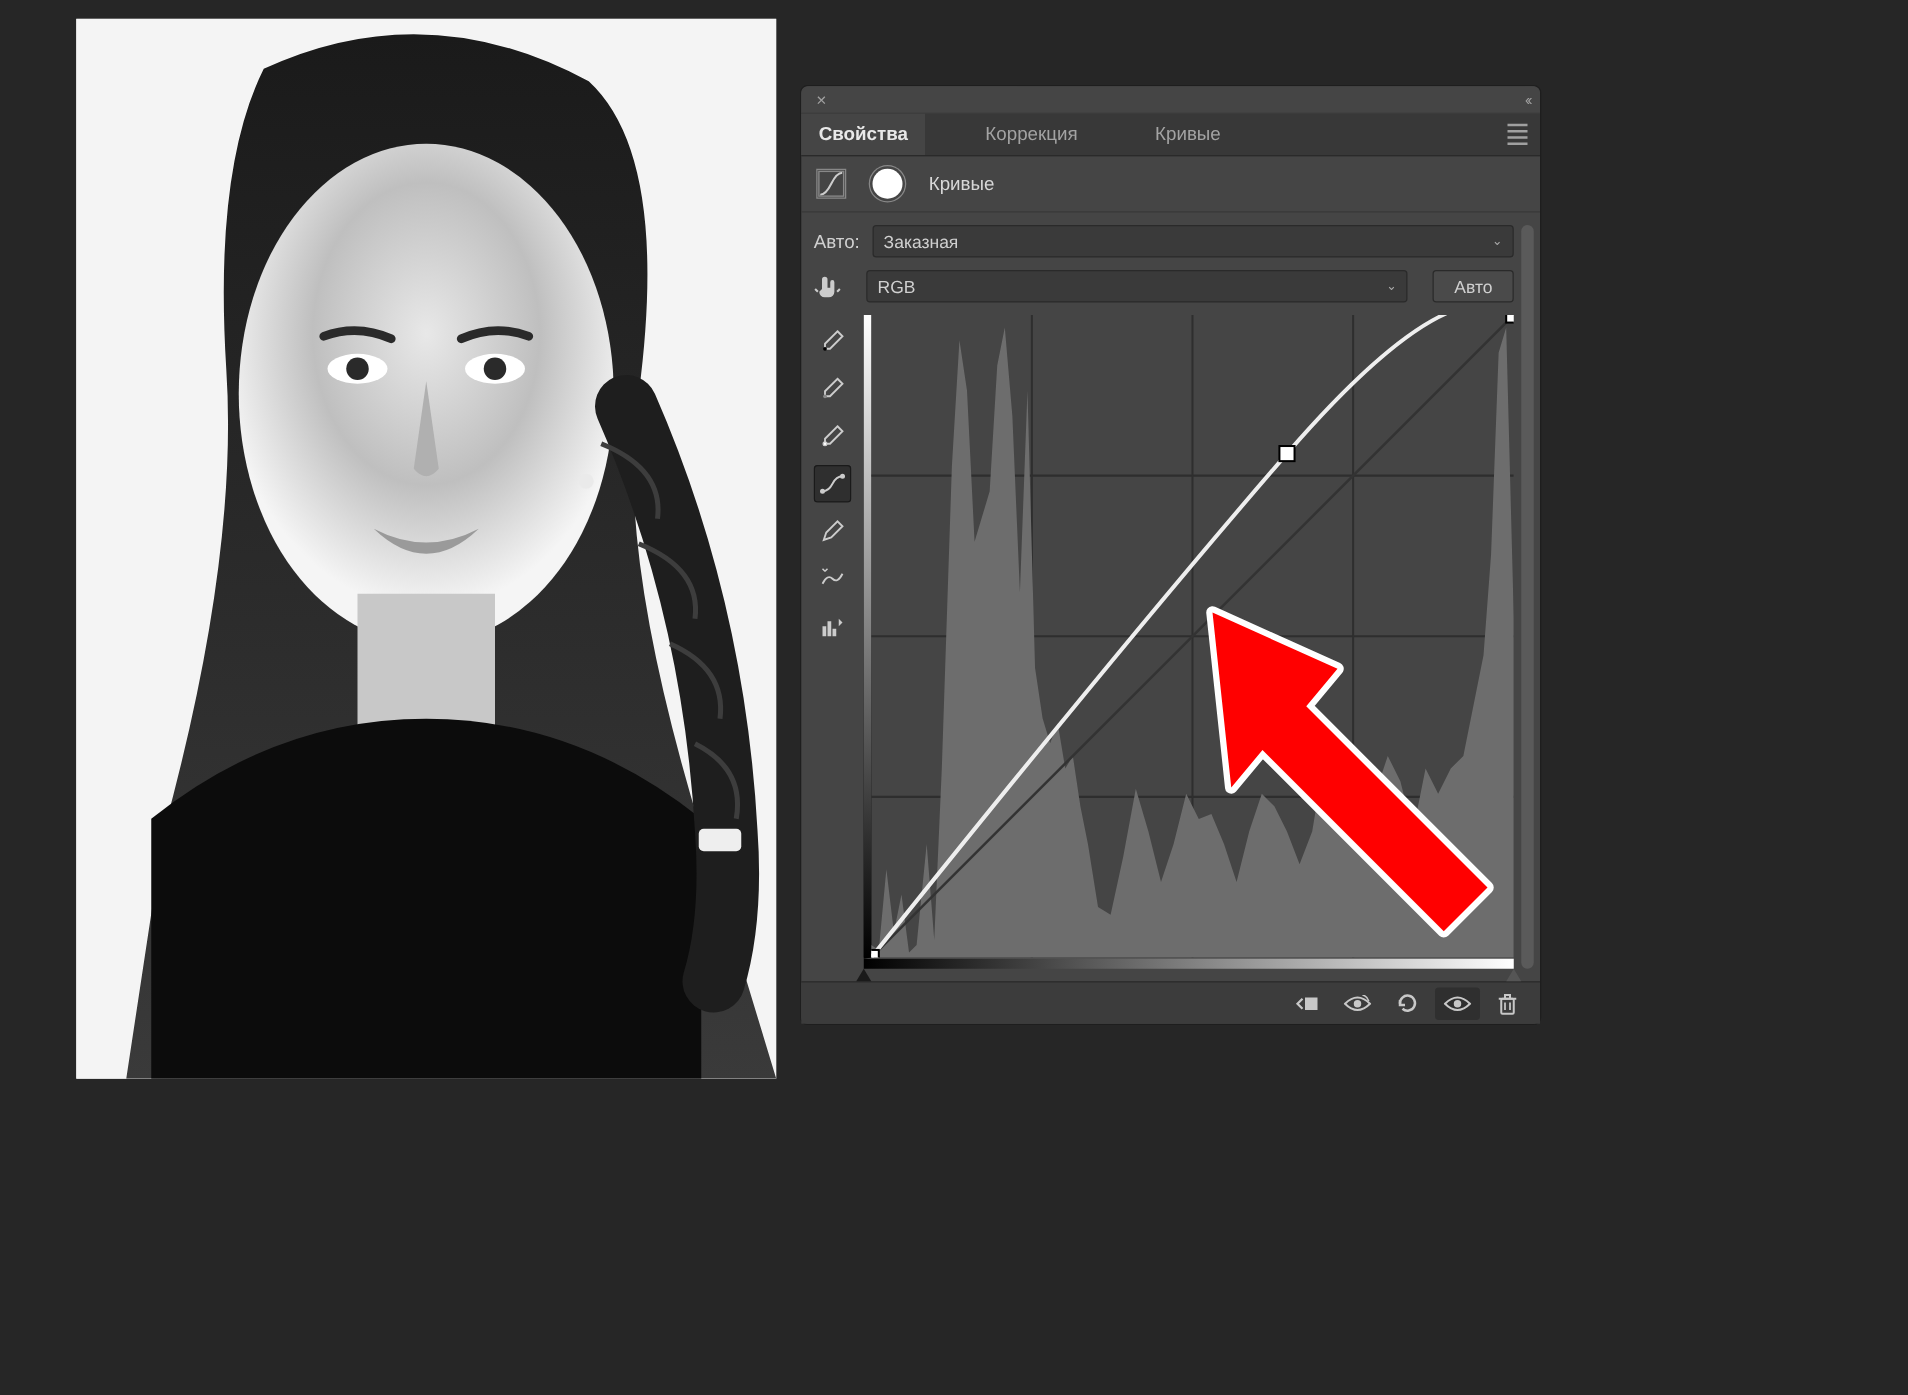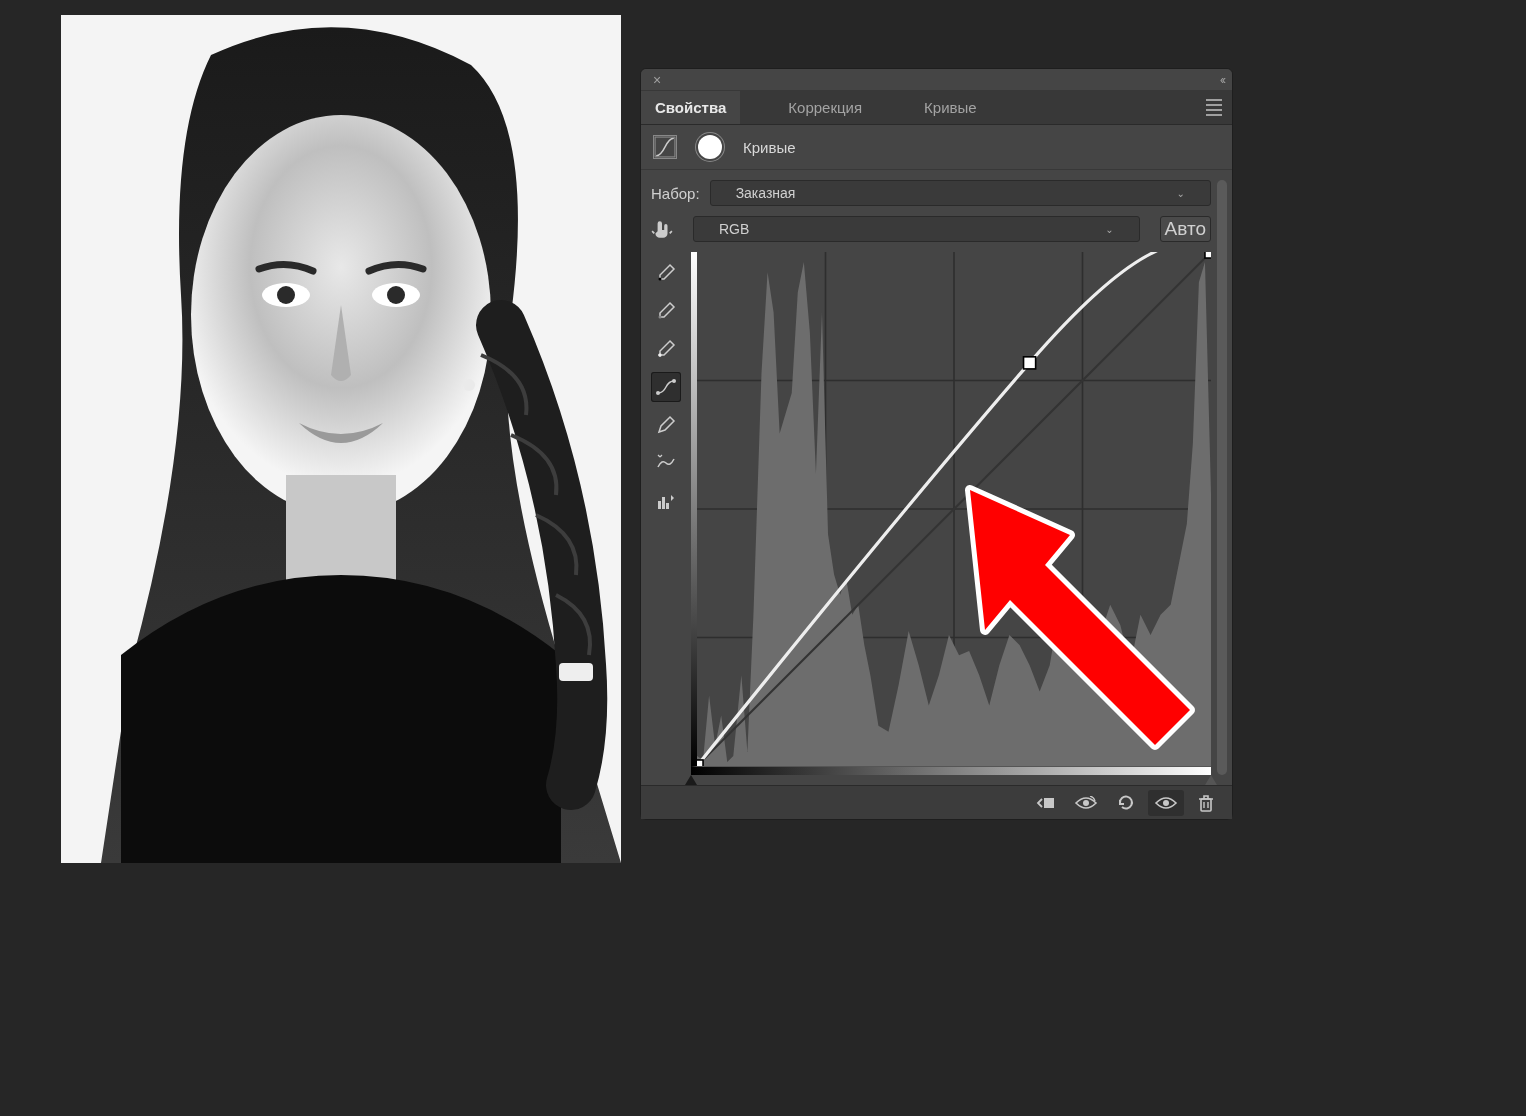--- a/index.html
+++ b/index.html
@@ -143,21 +143,21 @@
     color: #d0d0d0;
   }
   .dropdown {
     flex: 1;
     height: 26px;
     background: #3a3a3a;
     border: 1px solid #2a2a2a;
     border-radius: 3px;
     display: flex;
     align-items: center;
-    padding: 0 25px;
+    padding: 0 8px;
     font-size: 14px;
     color: #d0d0d0;
     cursor: pointer;
     position: relative;
   }
   .dropdown .chev {
     margin-left: auto;
     font-size: 10px;
     color: #aaa;
   }
@@ -170,26 +170,26 @@
     width: 22px;
     height: 22px;
     display: flex;
     align-items: center;
     justify-content: center;
     color: #ccc;
     font-size: 14px;
   }
   .auto-btn {
     height: 26px;
-    padding: 0 4px;
+    padding: 0 16px;
     background: #4a4a4a;
     border: 1px solid #2a2a2a;
     border-radius: 3px;
     color: #d0d0d0;
-    font-size: 19px;
+    font-size: 14px;
     cursor: pointer;
     display:flex;align-items:center;
   }
   .curve-area {
     flex: 1;
     display: flex;
     gap: 10px;
     min-height: 0;
   }
   .tool-col {
@@ -367,21 +367,21 @@
         </svg>
     </div>
     <div class="mask-icon"></div>
     <div class="adj-label">Кривые</div>
   </div>
 
   <div class="panel-body">
     <div class="controls-col">
 
       <div class="preset-row">
-        <span class="preset-label">Набор:</span>
+        <span class="preset-label">Авто:</span>
         <div class="dropdown">
           <span>Заказная</span>
           <span class="chev">⌄</span>
         </div>
       </div>
 
       <div class="channel-row">
         <div class="finger-icon">
           <svg viewBox="0 0 20 20">
               <path d="M6 12 L6 5 A2 2 0 0 1 10 5 L10 11 L12 11 L12 7 A1.5 1.5 0 0 1 15 7 L15 14 A4 4 0 0 1 11 18 L8 18 A4 4 0 0 1 4 14 Z" fill="#ccc"></path>

